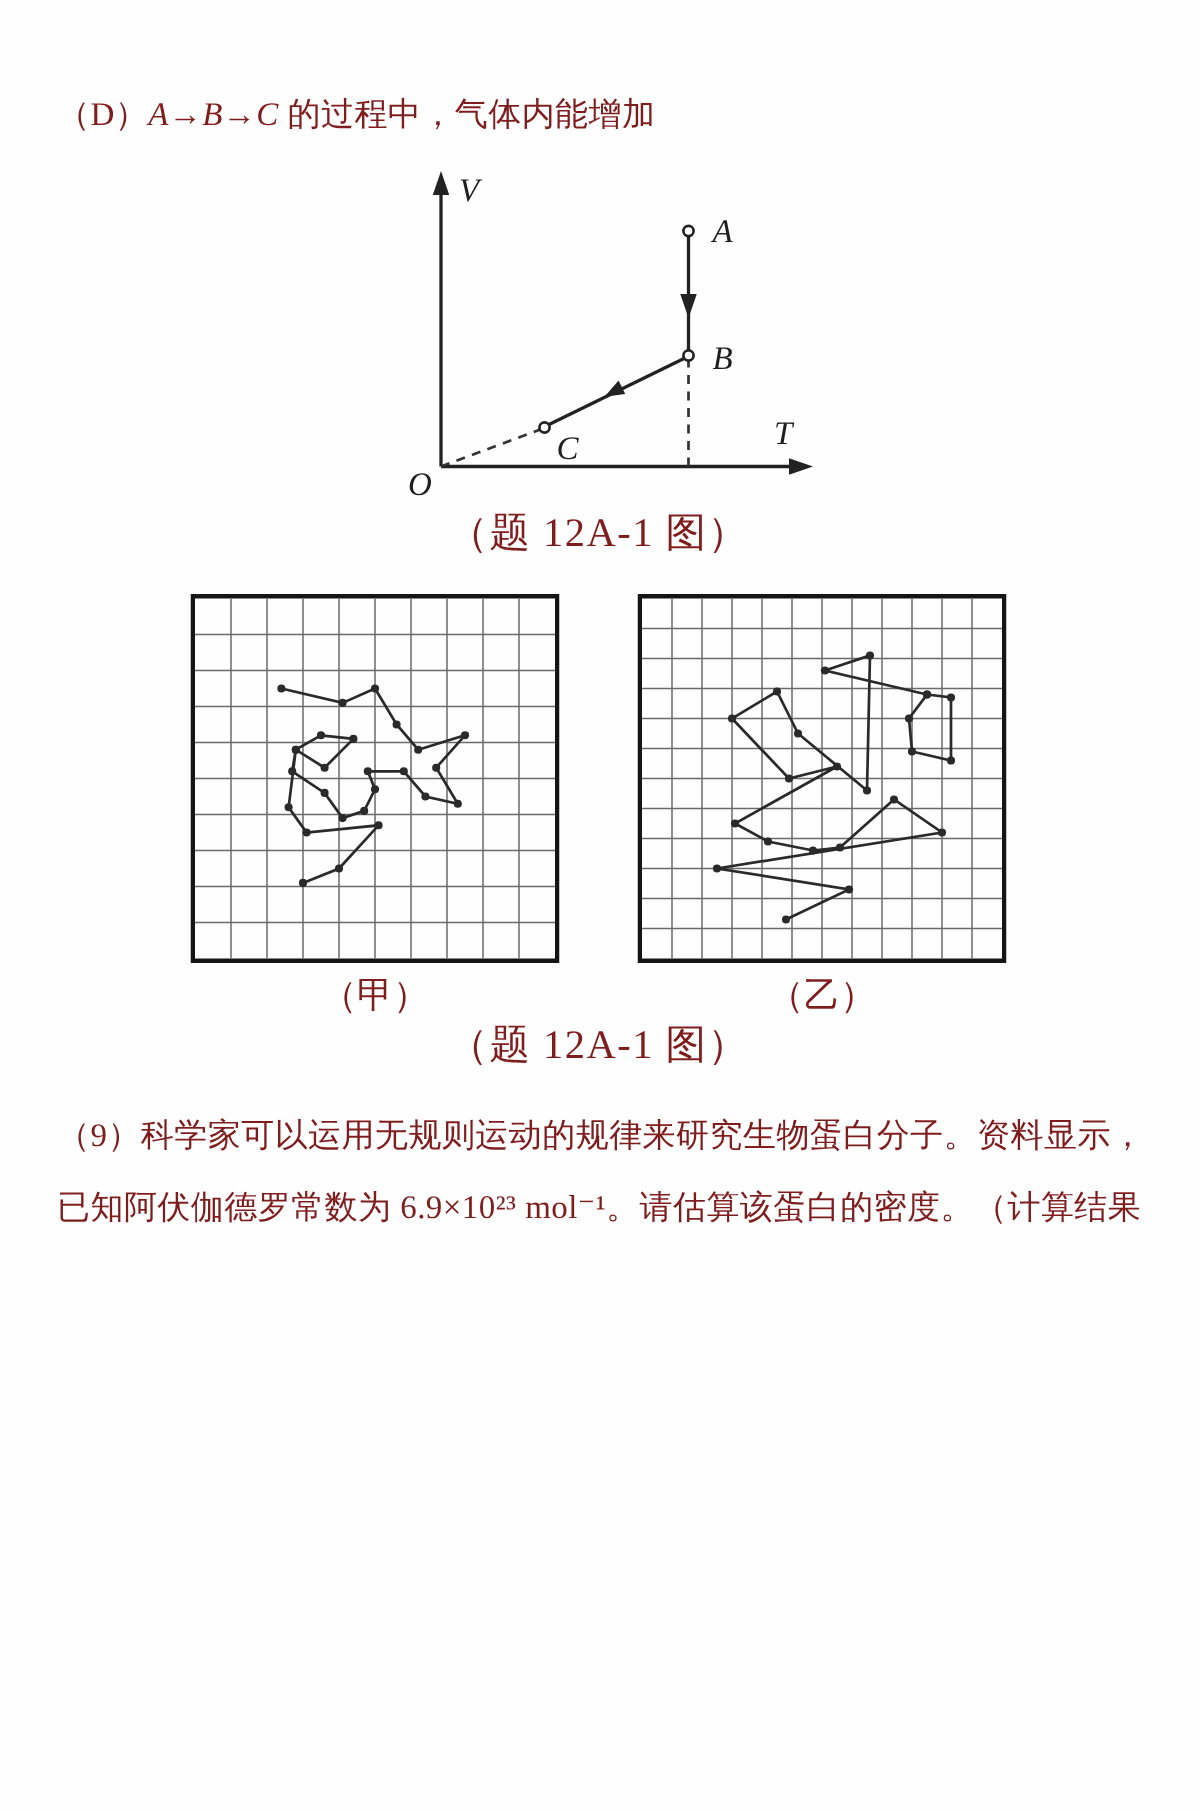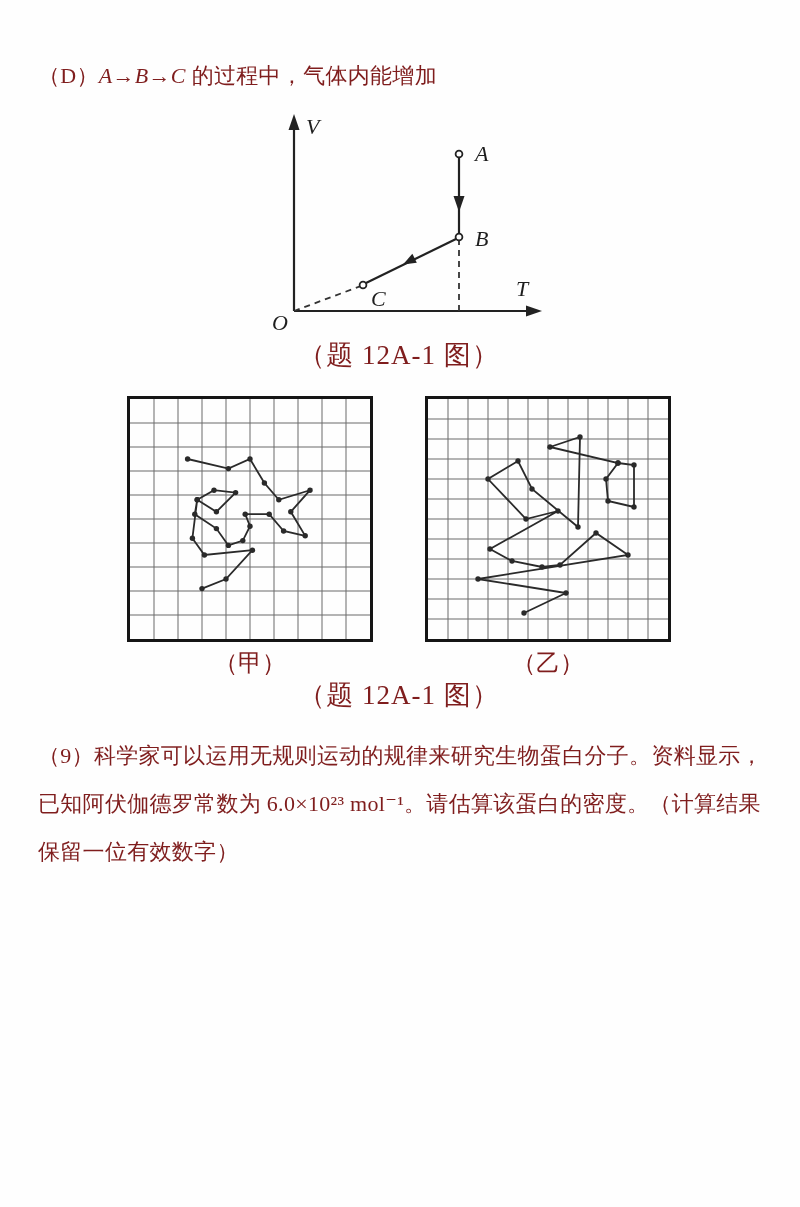--- a/index.html
+++ b/index.html
@@ -187,17 +187,16 @@
           <circle cx="209.0" cy="69.0" r="2.7" fill="#2a2a2a"></circle>
           <circle cx="193.0" cy="67.0" r="2.7" fill="#2a2a2a"></circle>
         </svg>
       <div class="grid-label">（乙）</div>
     </div>
   </div>
   <div class="fig-caption caption-12a2">（题 12A-1 图）</div>
 
   <div class="para" style="margin-top:20px">
     <div class="textline">（9）科学家可以运用无规则运动的规律来研究生物蛋白分子。资料显示，</div>
-    <div class="textline">已知阿伏伽德罗常数为 6.0×10²³ mol⁻¹。请估算该蛋白的密度。（计算结果</div>
-    <div class="textline">保留一位有效数字）</div>
+    <div class="textline">已知阿伏伽德罗常数为 6.9×10²³ mol⁻¹。请估算该蛋白的密度。（计算结果</div>
   </div>
 
 </div>
 
 </body></html>

